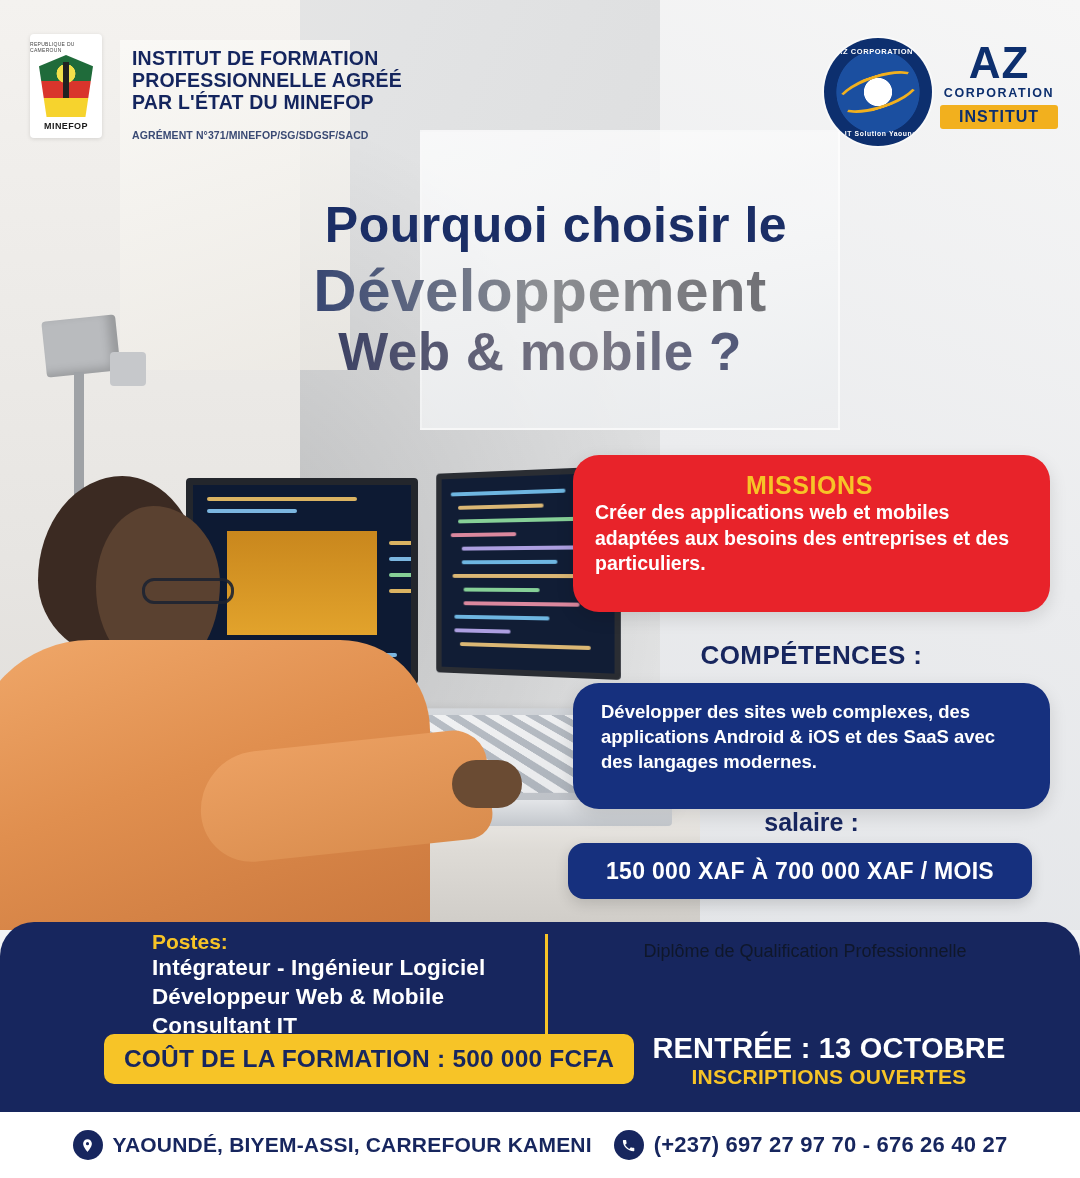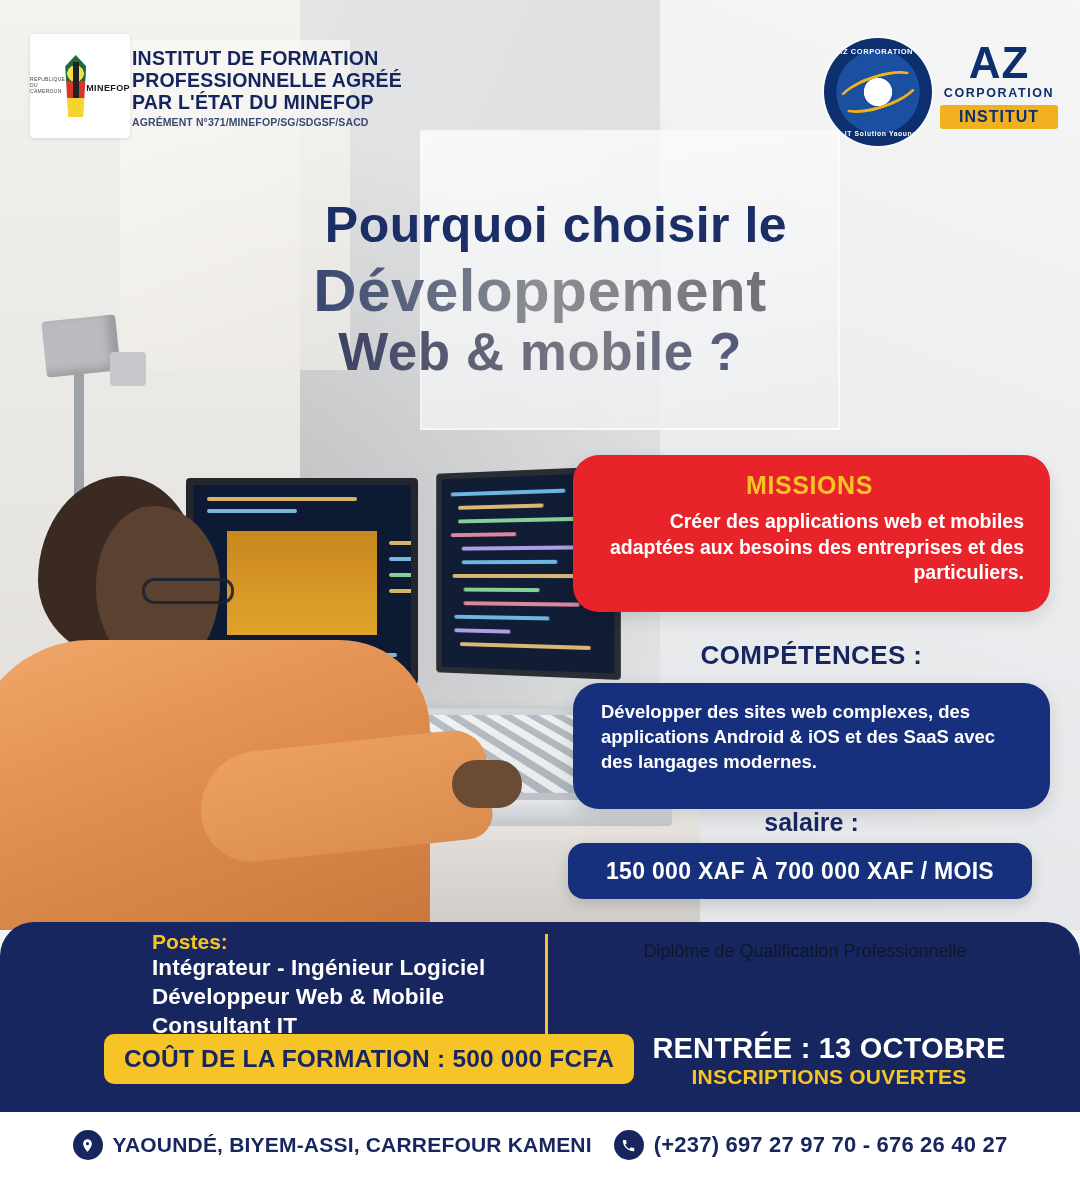--- a/index.html
+++ b/index.html
@@ -121,23 +121,23 @@
     background: linear-gradient(170deg,#eca163,#d98c4d);
     border-radius: 70px 40px 30px 60px; transform: rotate(-6deg);
   }
   .hand {
     position: absolute; left: 452px; top: 760px; width: 70px; height: 48px;
     background: #6a4b33; border-radius: 26px;
   }
 
   
   .minefop {
-    position: absolute; left: 30px; top: 34px; width: 100px; height: 104px;
+    position: absolute; left: 30px; top: 34px; width: 72px; height: 104px;
     background: #ffffff; border-radius: 4px;
-    display: flex; flex-direction: row; align-items: center; justify-content: center;
+    display: flex; flex-direction: column; align-items: center; justify-content: center;
     box-shadow: 0 1px 4px rgba(0,0,0,.12);
   }
   .minefop .crest {
     width: 54px; height: 62px;
     background:
       radial-gradient(circle at 50% 30%, #f2e04b 0 18%, rgba(0,0,0,0) 19%),
       linear-gradient(180deg, #1f6b3a 0 42%, #d9352c 42% 70%, #f6d32d 70% 100%);
     clip-path: polygon(50% 0%, 100% 18%, 86% 100%, 14% 100%, 0% 18%);
     position: relative;
   }
@@ -152,21 +152,21 @@
     font-size: 5px; color:#444; letter-spacing:.3px; margin-bottom:2px;
   }
   .inst-text {
     position: absolute; left: 132px; top: 48px; width: 320px;
     color: #14255e; line-height: 1.12;
   }
   .inst-text .l {
     font-size: 19.5px; font-weight: 800; letter-spacing: .2px; display: block;
   }
   .inst-text .agr {
-    display: block; font-size: 10.5px; font-weight: 700; color: #3a4a74; margin-top: 4px;
+    display: block; font-size: 10.5px; font-weight: 700; color: #3a4a74; margin-top: 17px;
     letter-spacing: .1px;
   }
 
   .azlogo {
     position: absolute; right: 148px; top: 38px; width: 108px; height: 108px;
     border-radius: 50%;
     background:
       radial-gradient(circle at 50% 50%, #ffffff 0 18%, #1b4fa0 19% 54%, #0d2f6e 55% 78%, #f2b01e 79% 88%, #0d2f6e 89% 100%);
     box-shadow: 0 0 0 2px rgba(255,255,255,.5);
     overflow: hidden;
@@ -219,21 +219,21 @@
   
   .missions {
     position: absolute; left: 573px; top: 455px; width: 477px; height: 157px;
     background: #e8232a; border-radius: 26px; padding: 16px 26px 0 22px;
     box-shadow: 0 6px 18px rgba(0,0,0,.12);
   }
   .missions .ttl {
     text-align: center; color: #f7c427; font-size: 25px; font-weight: 800; letter-spacing: .6px;
   }
   .missions .body {
-    margin-top: 9px; color: #fff; font-size: 19.5px; font-weight: 700; line-height: 1.32; text-align: right;
+    color: #fff; font-size: 19.5px; font-weight: 700; line-height: 1.32;
   }
 
   .comp-title {
     position: absolute; left: 573px; top: 640px; width: 477px; text-align: center;
     color: #17265e; font-size: 26px; font-weight: 800; letter-spacing: .4px;
   }
   .comp {
     position: absolute; left: 573px; top: 683px; width: 477px; height: 126px;
     background: #16307e; border-radius: 26px; padding: 17px 24px 0 28px;
     box-shadow: 0 6px 18px rgba(0,0,0,.12);

